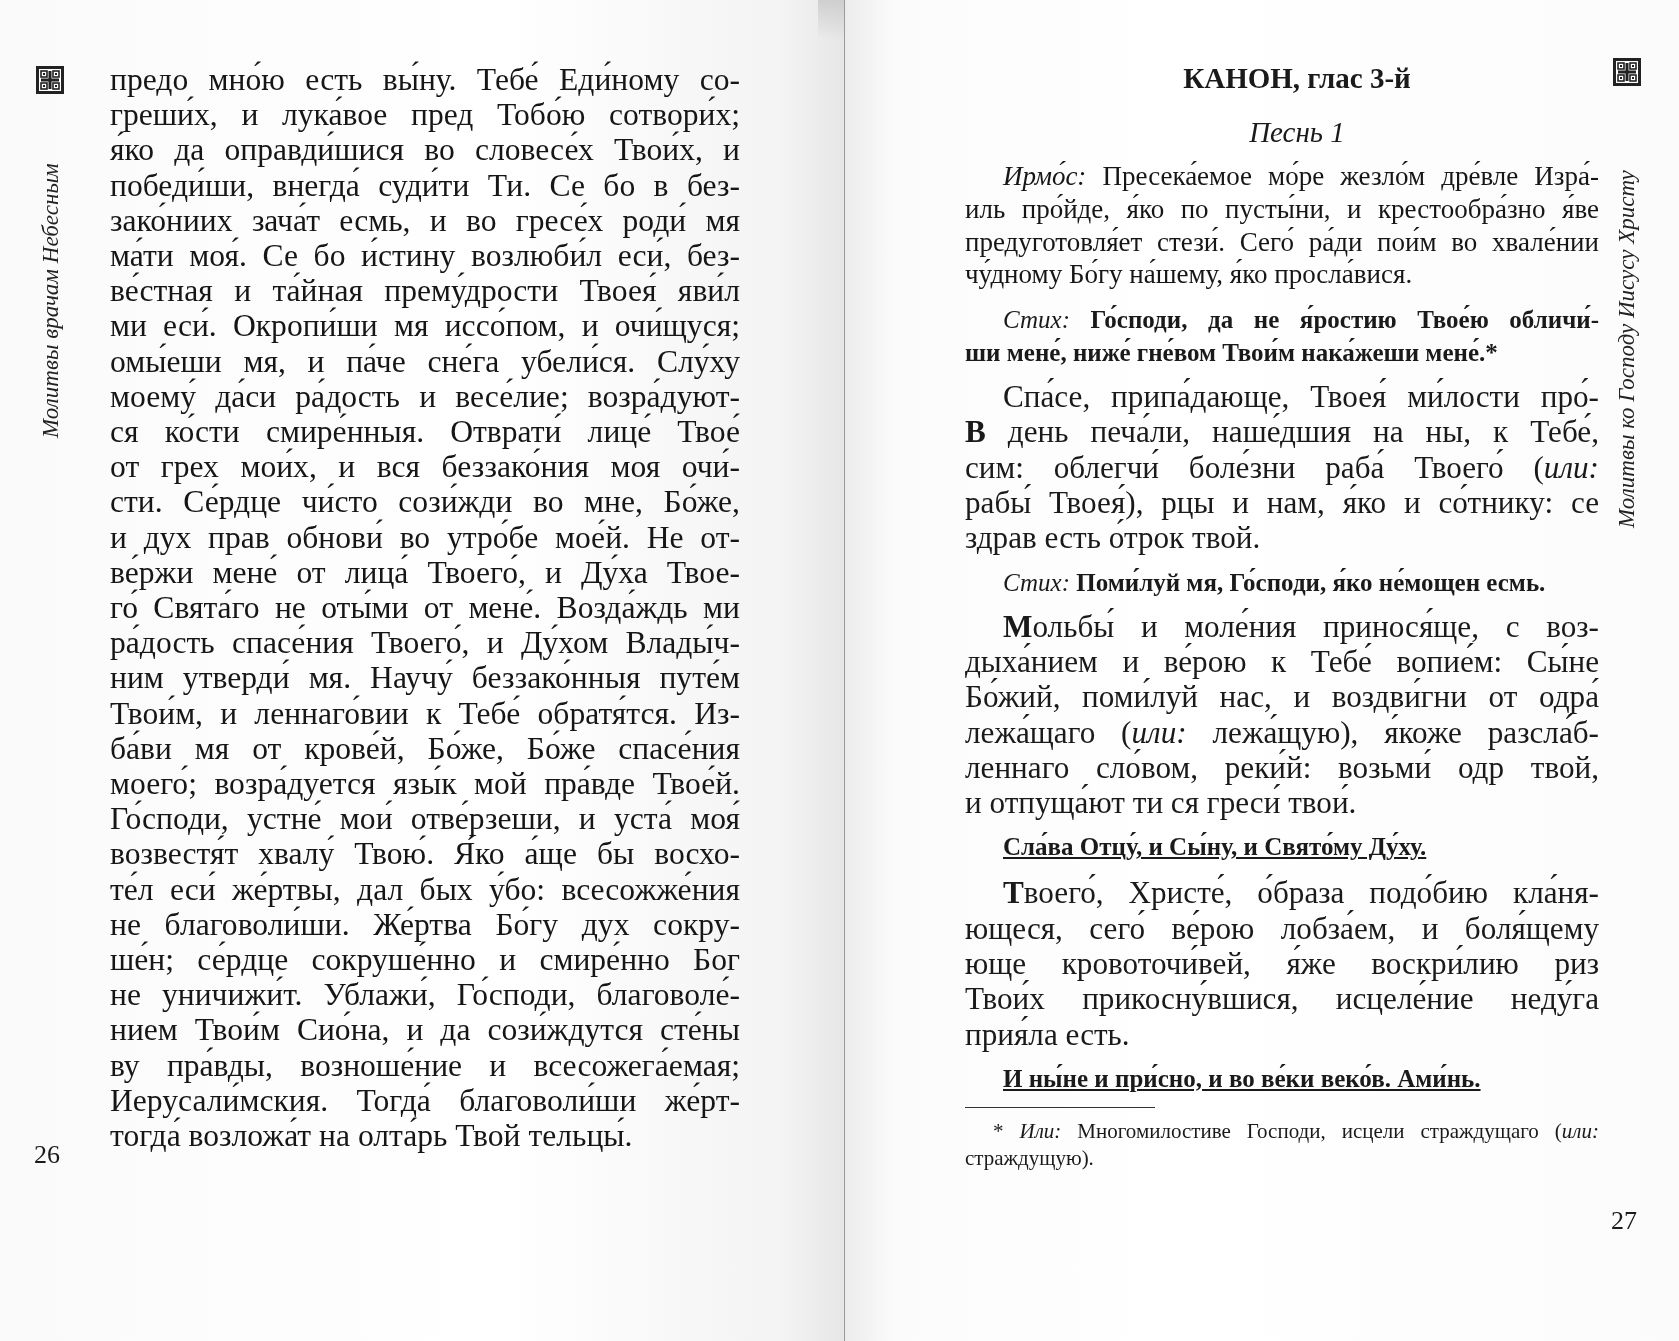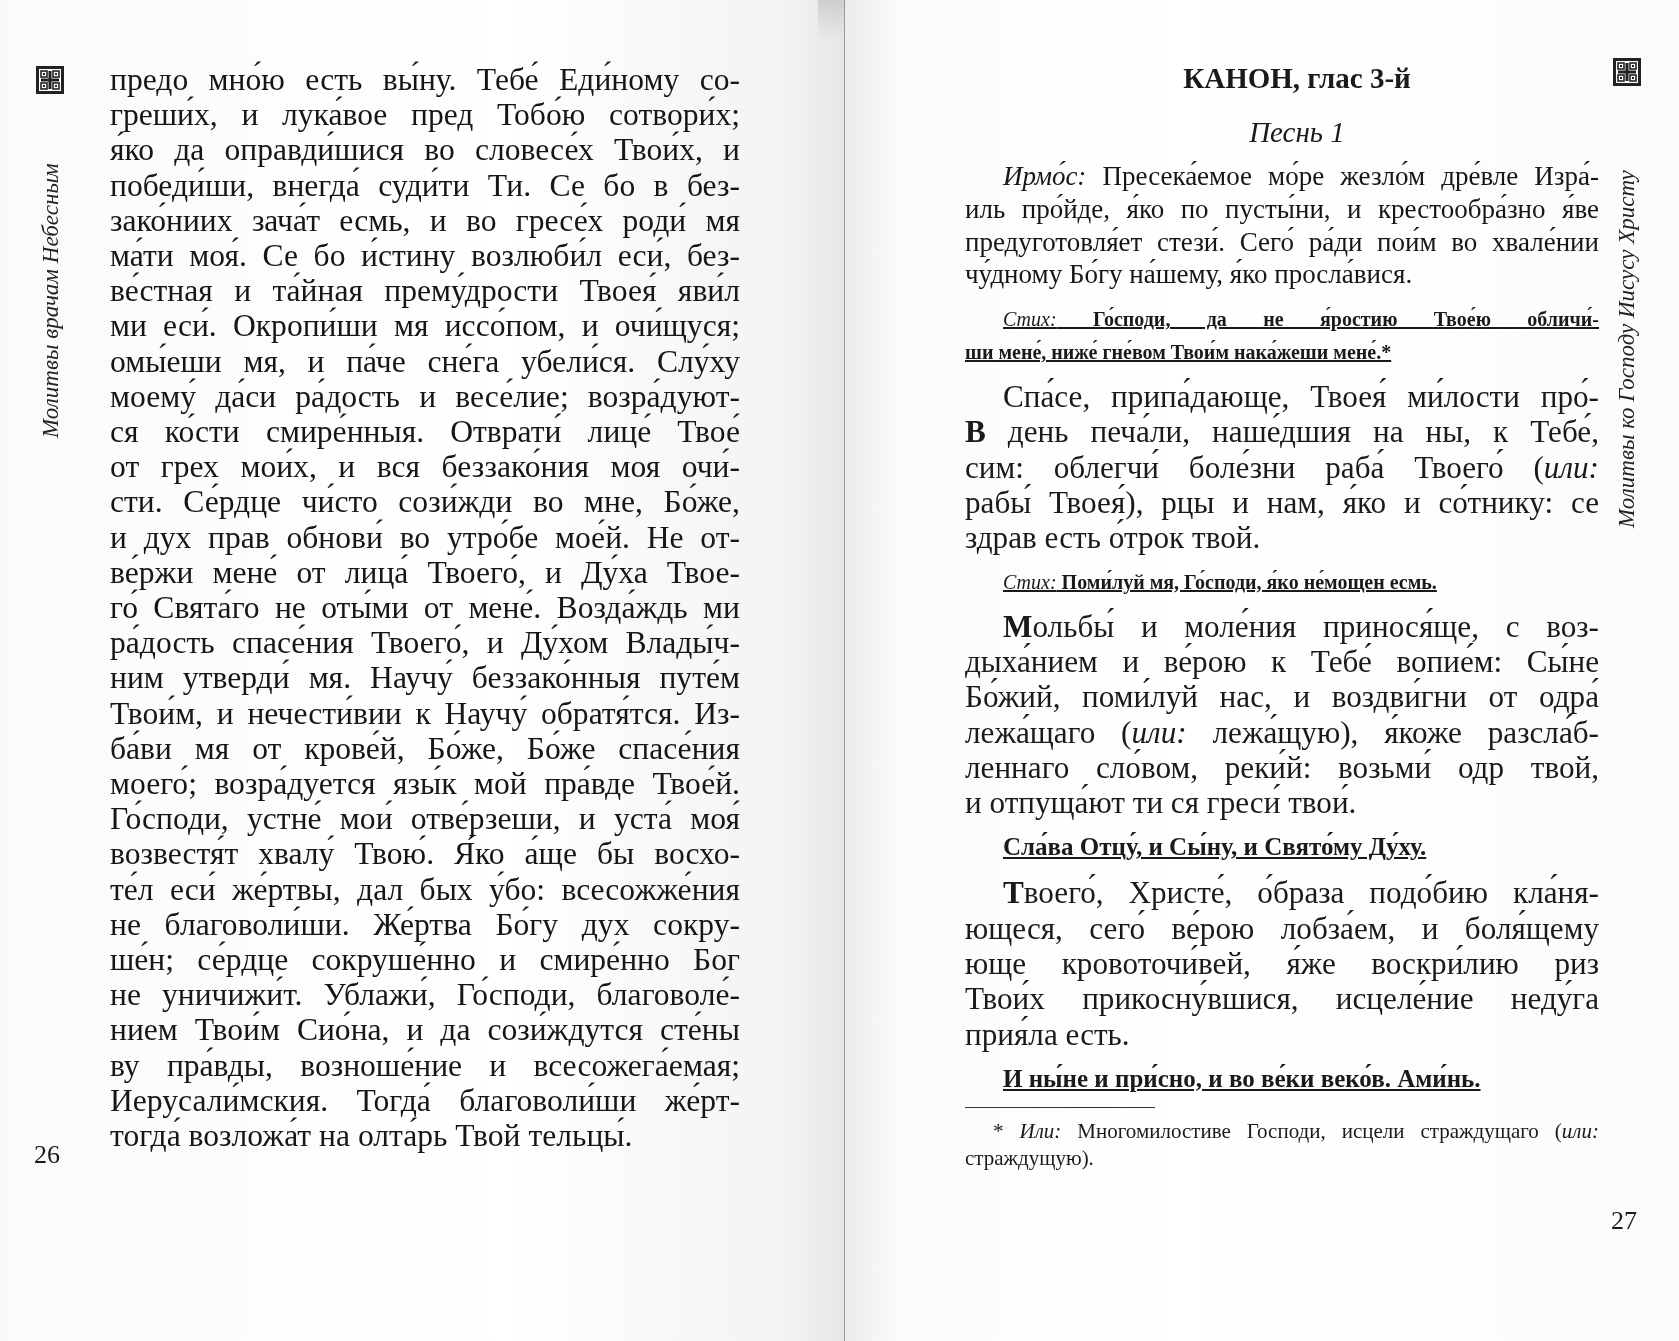--- a/index.html
+++ b/index.html
@@ -30,21 +30,21 @@
     .page-num { position: absolute; font-size: 26px; color: #1a1a1a; }
     .pn-left { left: 34px; top: 1140px; }
     .pn-right { left: 1611px; top: 1206px; }
 
     .right-col { position: absolute; left: 941px; top: 60px; width: 634px; margin-left: 24px; }
     .canon-title { text-align: center; font-weight: bold; font-size: 29px; line-height: 36px; margin-bottom: 18px; margin-left: 30px; }
     .canon-title .glas { font-weight: bold; }
     .song-title { text-align: center; font-style: italic; font-size: 29px; line-height: 36px; margin-bottom: 10px; margin-left: 30px; }
     .small-para { font-size: 27px; line-height: 32.8px; color: #161616; margin-bottom: 12px; }
     .small-para .line:first-child { text-indent: 38px; }
-    .verse { font-size: 20px; line-height: 33px; font-weight: bold; margin-bottom: 10px; text-decoration: underline; }
+    .verse { font-size: 25px; line-height: 33px; font-weight: bold; margin-bottom: 10px; }
     .verse .line:first-child { text-indent: 38px; }
     .verse .label, .small-para .label { font-style: italic; font-weight: normal; }
     .big-para { font-size: 31.2px; line-height: 35.3px; margin-bottom: 10px; }
     .big-para .line:first-child { text-indent: 38px; }
     .big-para .drop { font-weight: bold; }
     .big-para .ital { font-style: italic; }
     .doxology { font-size: 25px; line-height: 33px; font-weight: bold; margin-bottom: 12px; text-indent: 38px; white-space: nowrap; text-decoration: underline; }
     .footnote-rule { width: 190px; height: 1px; background: #333; margin-top: 12px; margin-bottom: 10px; }
     .footnote { font-size: 21px; line-height: 27px; }
     .footnote .line:first-child { text-indent: 28px; }
@@ -85,21 +85,21 @@
         <span class="line">омы́еши мя, и па́че сне́га убели́ся. Слу́ху</span>
         <span class="line">моему́ да́си ра́дость и весе́лие; возра́дуют-</span>
         <span class="line">ся ко́сти смире́нныя. Отврати́ лице́ Твое́</span>
         <span class="line">от грех мои́х, и вся беззако́ния моя очи́-</span>
         <span class="line">сти. Се́рдце чи́сто сози́жди во мне, Бо́же,</span>
         <span class="line">и дух прав обнови́ во утро́бе мое́й. Не от-</span>
         <span class="line">ве́ржи мене́ от лица́ Твоего́, и Ду́ха Твое-</span>
         <span class="line">го́ Свята́го не оты́ми от мене́. Возда́ждь ми</span>
         <span class="line">ра́дость спасе́ния Твоего́, и Ду́хом Влады́ч-</span>
         <span class="line">ним утверди́ мя. Научу́ беззако́нныя путе́м</span>
-        <span class="line">Твои́м, и нечести́вии к Научу́ обратя́тся. Из-</span>
+        <span class="line">Твои́м, и леннаго́вии к Тебе́ обратя́тся. Из-</span>
         <span class="line">ба́ви мя от крове́й, Бо́же, Бо́же спасе́ния</span>
         <span class="line">моего́; возра́дуется язы́к мой пра́вде Твое́й.</span>
         <span class="line">Го́споди, устне́ мои́ отве́рзеши, и уста́ моя́</span>
         <span class="line">возвестя́т хвалу́ Твою́. Я́ко а́ще бы восхо-</span>
         <span class="line">те́л еси́ же́ртвы, дал бых у́бо: всесожже́ния</span>
         <span class="line">не благоволи́ши. Же́ртва Бо́гу дух сокру-</span>
         <span class="line">ше́н; се́рдце сокруше́нно и смире́нно Бог</span>
         <span class="line">не уничижи́т. Ублажи́, Го́споди, благоволе́-</span>
         <span class="line">нием Твои́м Сио́на, и да сози́ждутся сте́ны</span>
         <span class="line">ву пра́вды, возноше́ние и всесожега́емая;</span>

